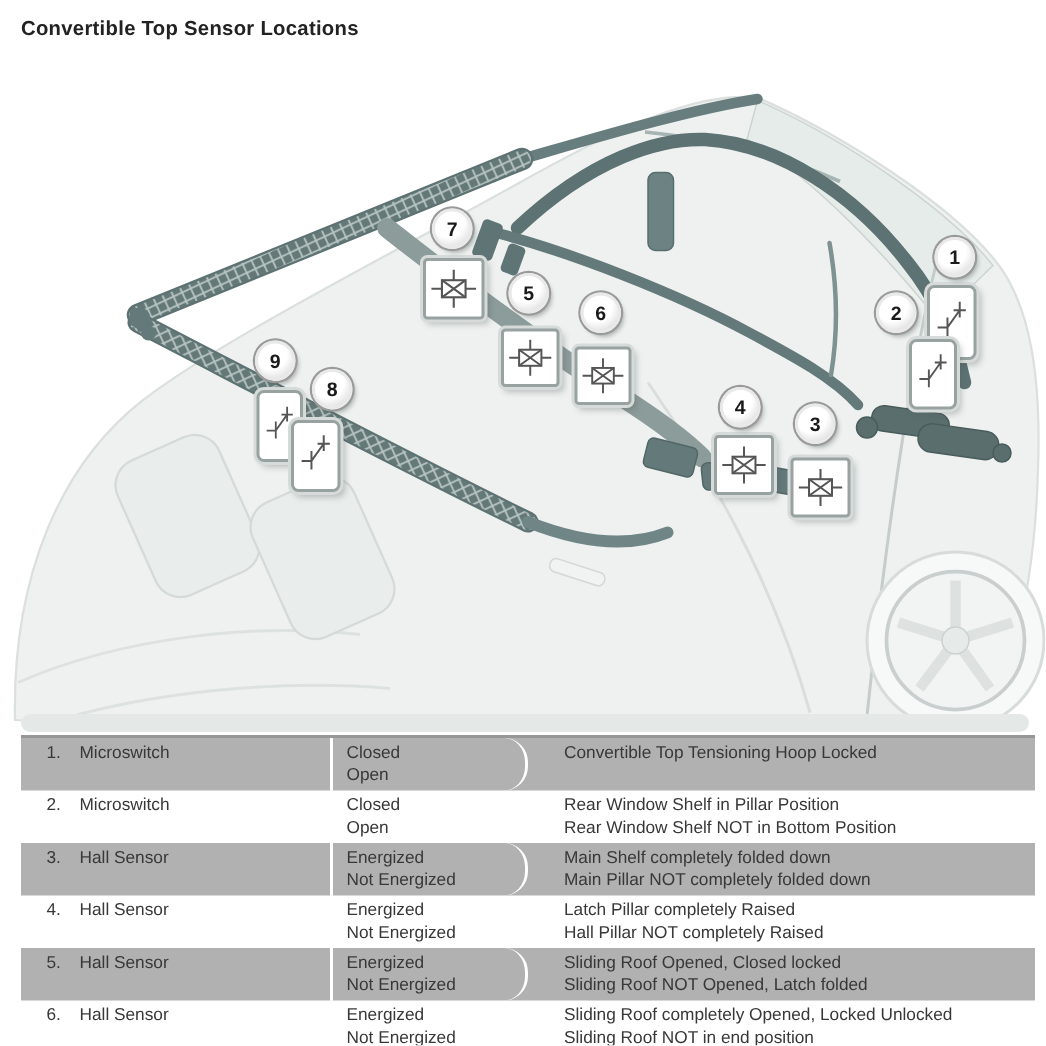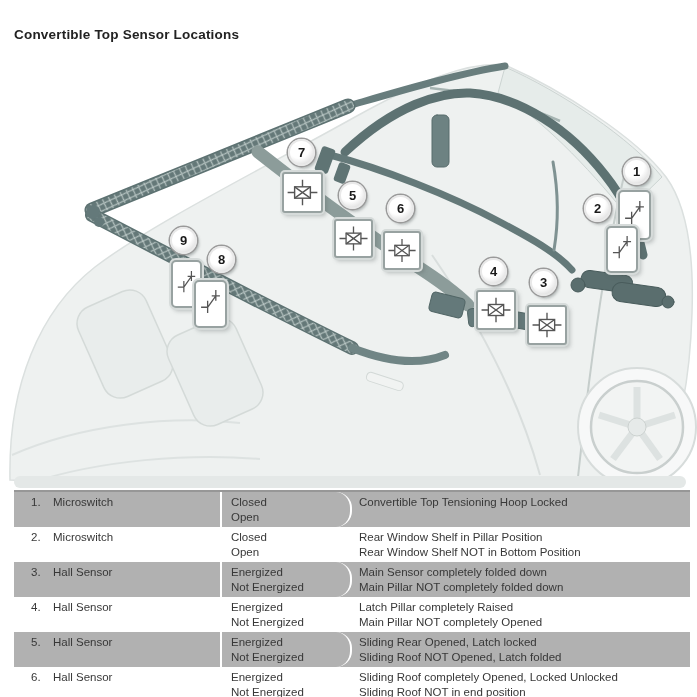--- a/index.html
+++ b/index.html
@@ -2,21 +2,21 @@
 <html><head>
 <meta charset="utf-8">
 <style>
   html,body{margin:0;padding:0;background:#ffffff;}
   .page{
     position:relative;width:697px;height:697px;overflow:hidden;
     background:#ffffff;font-family:"Liberation Sans","DejaVu Sans",sans-serif;
   }
   .title{
     position:absolute;left:14px;top:11px;font-size:13.5px;font-weight:bold;
-    color:#222;letter-spacing:.2px;margin-top:16px;
+    color:#222;letter-spacing:.2px;
   }
   
   .diagram{position:absolute;left:0;top:55px;width:697px;height:437px;}
   .diagram svg.scene{position:absolute;left:0;top:0;}
   .badge{
     position:absolute;width:27px;height:27px;border-radius:50%;
     background:radial-gradient(circle at 38% 30%, #ffffff 48%, #ececec 70%, #cfcfcf 100%);
     border:2px solid #e9e9e9;
     box-shadow:0 0 0 1.5px #9a9a9a, 2px 2.5px 3px rgba(80,90,90,.40);
     display:flex;align-items:center;justify-content:center;
@@ -33,21 +33,21 @@
   .sensor-table{
     position:absolute;left:14px;top:490px;width:676px;border-top:2px solid #979797;
     font-size:11.5px;color:#383838;
   }
   .trow{display:flex;height:35px;box-sizing:border-box;}
   .trow.gray{background:#b1b1b1;}
   .trow .cell{box-sizing:border-box;padding-top:3px;line-height:15px;}
   .trow .c1{width:208px;border-right:2px solid #ffffff;display:flex;padding-left:17px;}
   .trow .c1 .rnum{width:22px;flex:none;}
   .trow .c2{width:130px;border-right:2px solid #ffffff;padding-left:9px;border-radius:16px;}
-  .trow .c3{flex:1;padding-left:7px;}
+  .trow .c3{flex:1;padding-left:24px;}
 </style>
 </head>
 <body>
 
 <div class="page">
 
   <div class="title">Convertible Top Sensor Locations</div>
 
   <div class="diagram">
 
@@ -237,51 +237,51 @@
     <div class="trow gray">
       <div class="cell c1">
         <span class="rnum">3.</span>
         <span>Hall Sensor</span>
         </div>
       <div class="cell c2">
         <div>Energized</div>
         <div>Not Energized</div>
         </div>
       <div class="cell c3">
-        <div>Main Sensor completely folded down</div>
+        <div>Main Shelf completely folded down</div>
         <div>Main Pillar NOT completely folded down</div>
         </div>
     </div>
 
     <div class="trow">
       <div class="cell c1">
         <span class="rnum">4.</span>
         <span>Hall Sensor</span>
         </div>
       <div class="cell c2">
         <div>Energized</div>
         <div>Not Energized</div>
         </div>
       <div class="cell c3">
         <div>Latch Pillar completely Raised</div>
-        <div>Main Pillar NOT completely Opened</div>
+        <div>Hall Pillar NOT completely Raised</div>
         </div>
     </div>
 
     <div class="trow gray">
       <div class="cell c1">
         <span class="rnum">5.</span>
         <span>Hall Sensor</span>
         </div>
       <div class="cell c2">
         <div>Energized</div>
         <div>Not Energized</div>
         </div>
       <div class="cell c3">
-        <div>Sliding Rear Opened, Latch locked</div>
+        <div>Sliding Roof Opened, Closed locked</div>
         <div>Sliding Roof NOT Opened, Latch folded</div>
         </div>
     </div>
 
     <div class="trow">
       <div class="cell c1">
         <span class="rnum">6.</span>
         <span>Hall Sensor</span>
         </div>
       <div class="cell c2">

